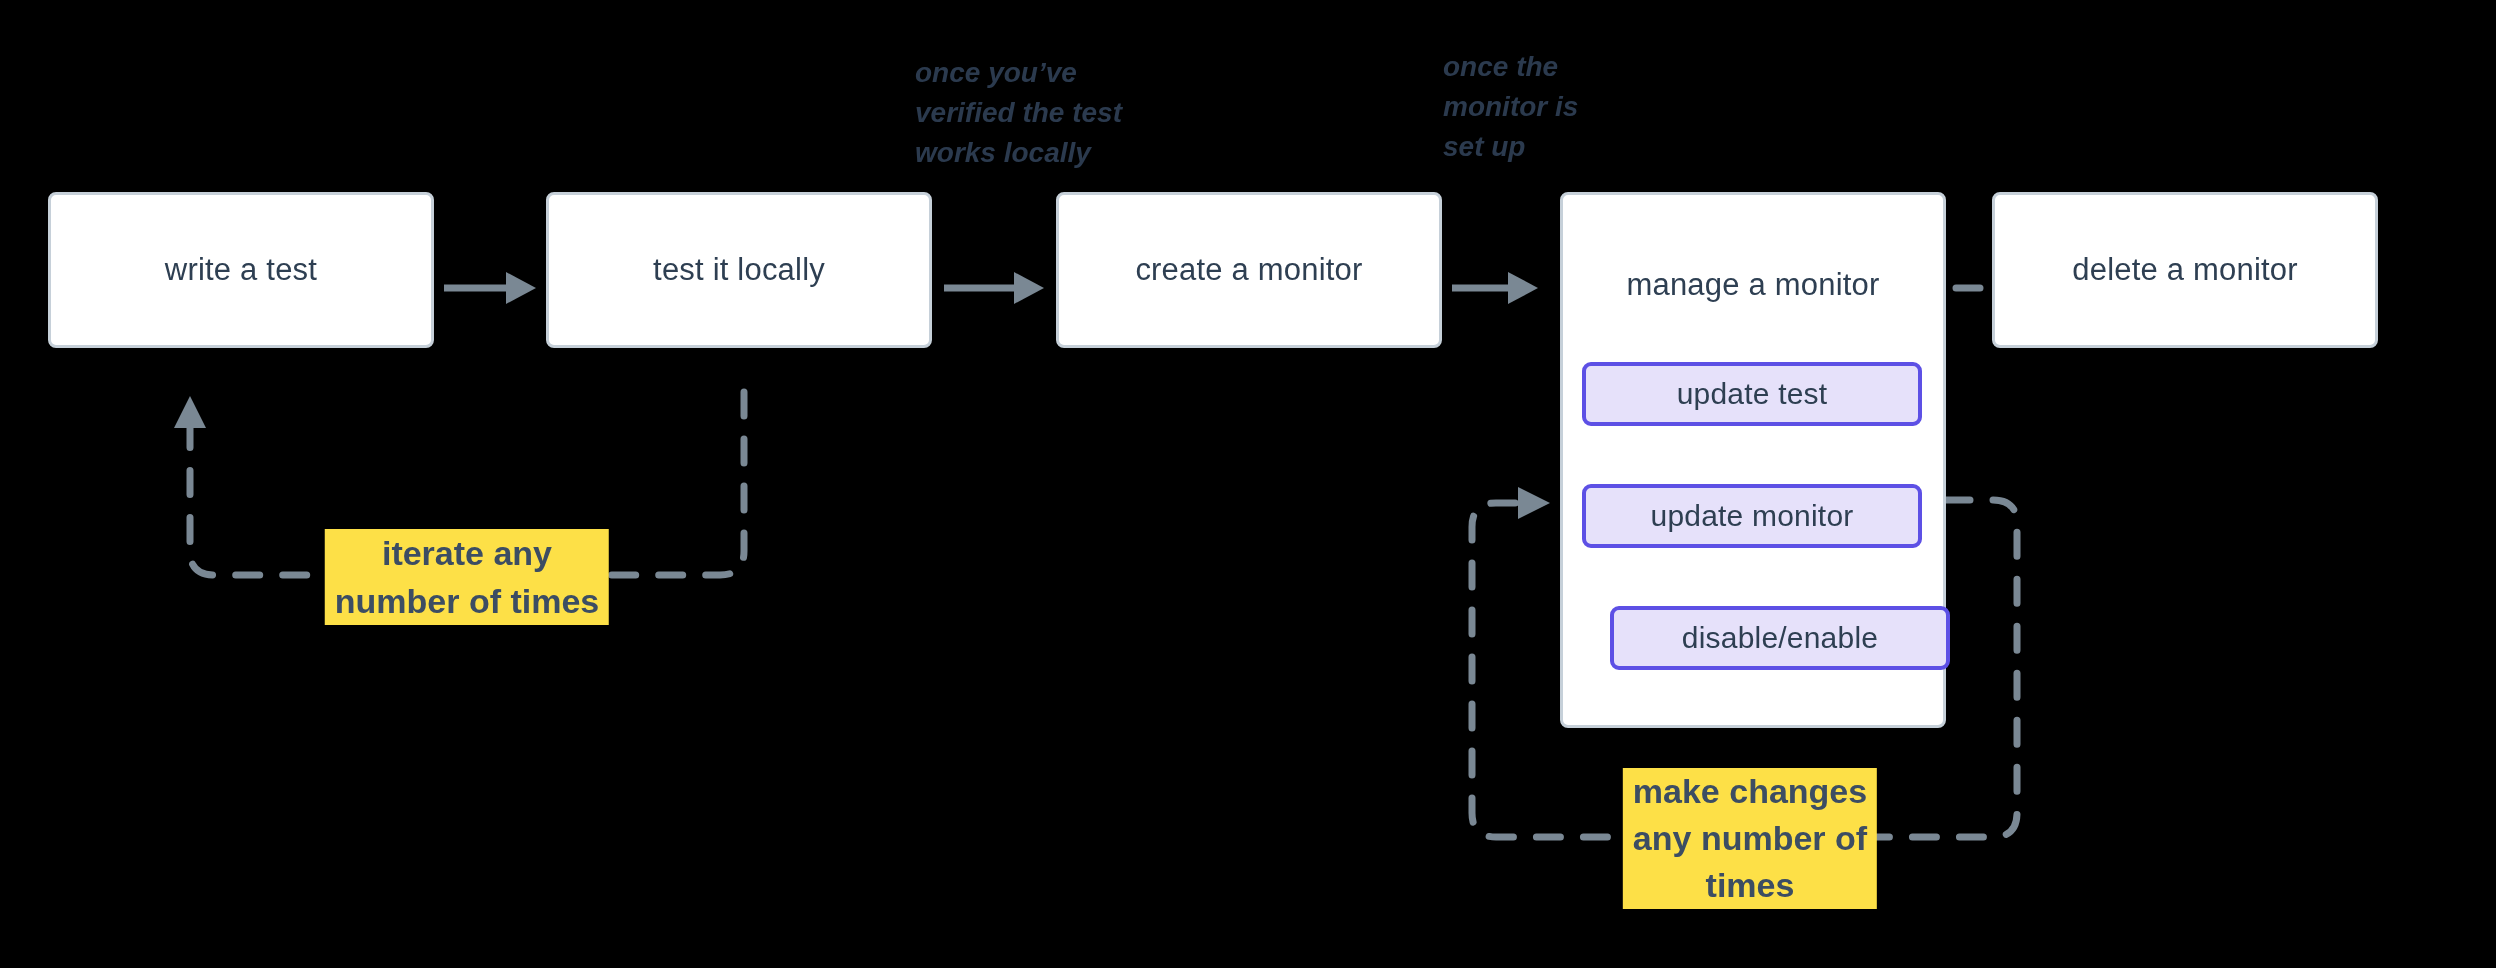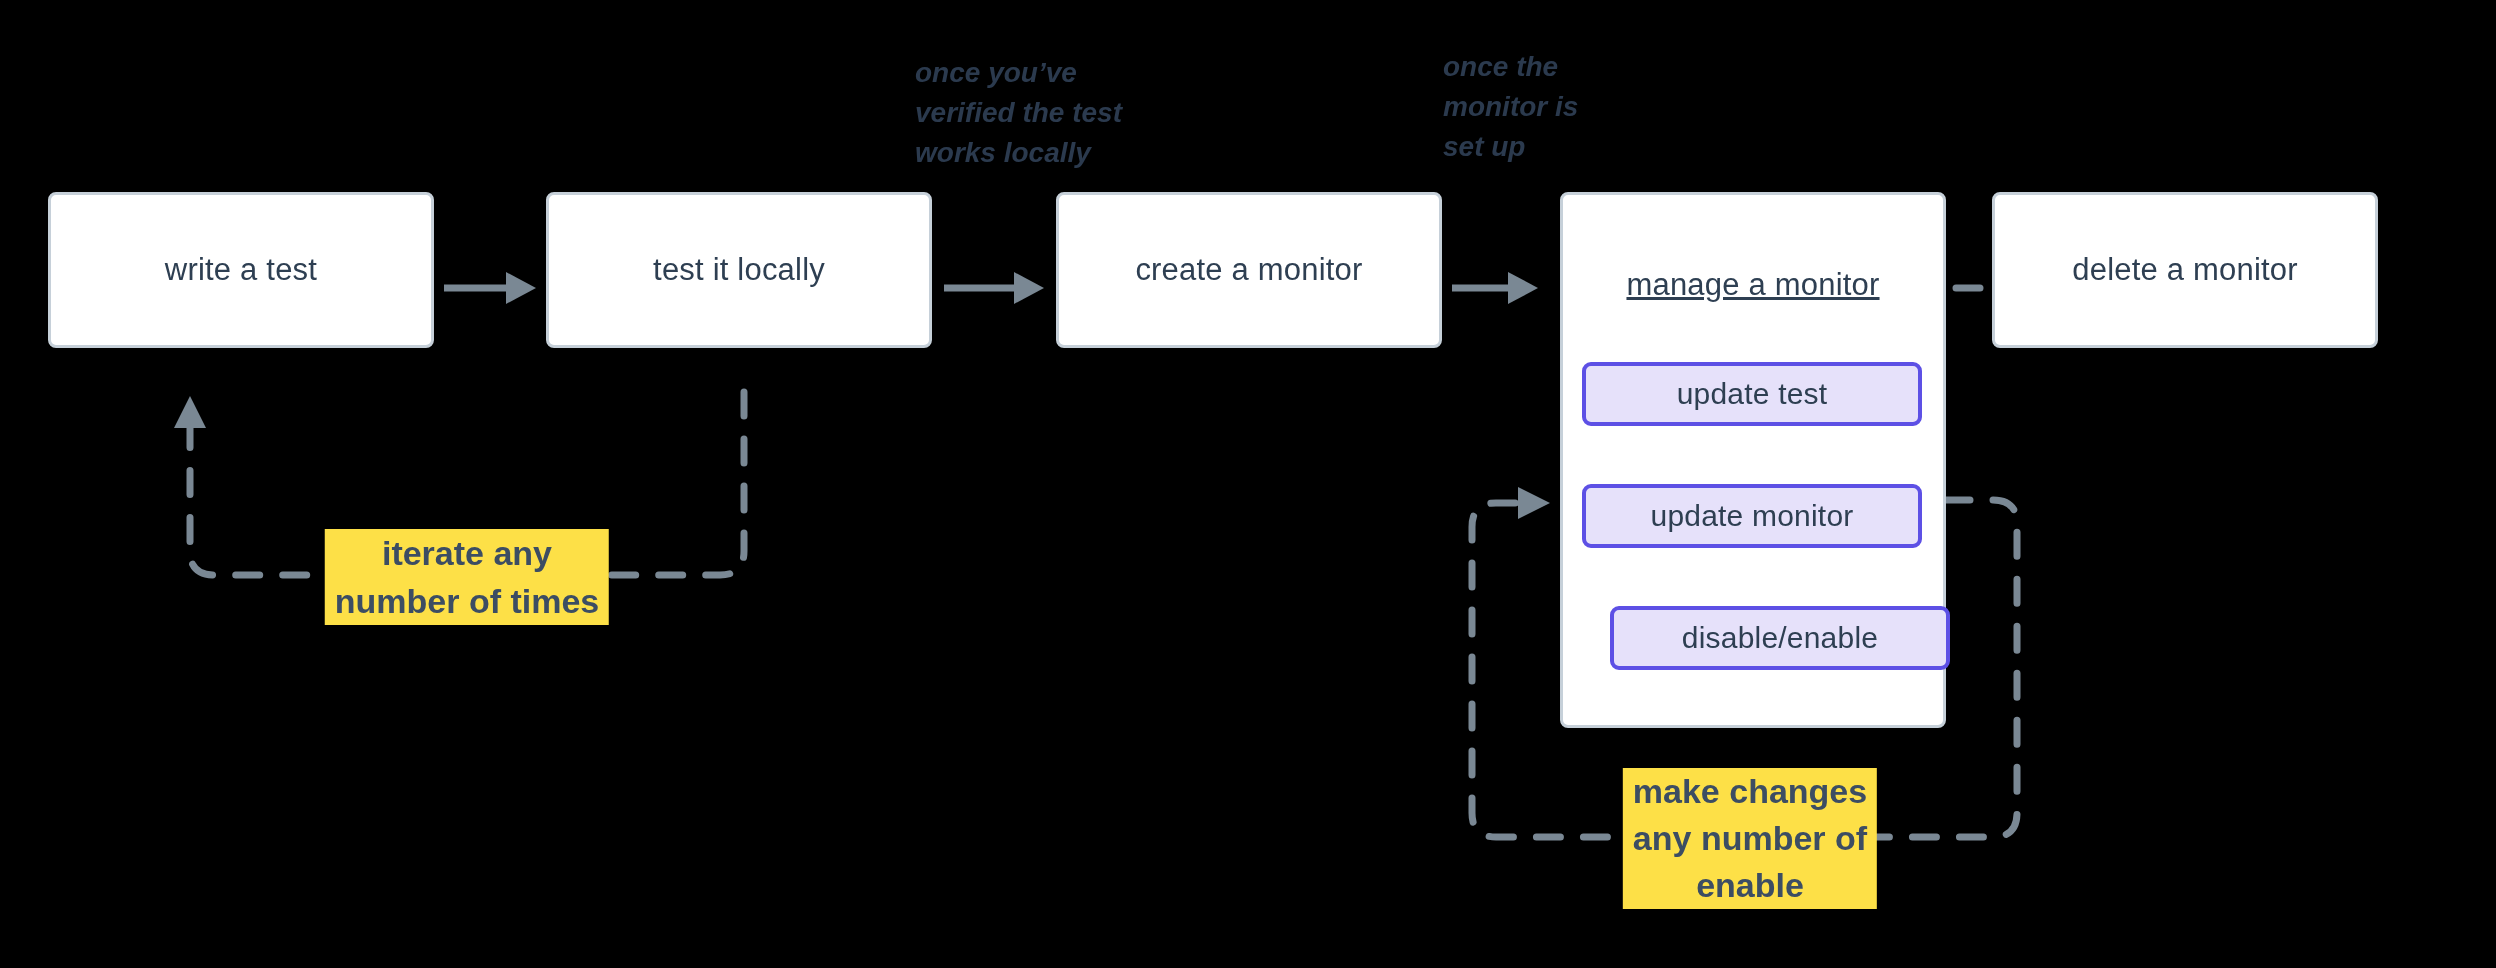--- a/index.html
+++ b/index.html
@@ -51,21 +51,20 @@
     height: 536px;
     display: block;
   }
   .manage-title {
     position: absolute;
     left: 0;
     top: 69px;
     width: 100%;
     text-align: center;
     line-height: 42px;
-    text-decoration: underline;
   }
   .sub-button {
     position: absolute;
     left: 19px;
     width: 340px;
     height: 64px;
     box-sizing: border-box;
     background: #e6e1fa;
     border: 4px solid #5d50e5;
     border-radius: 9px;
@@ -180,16 +179,16 @@
   </div>
 
   <div class="loop-label loop-label-iterate">
     <div>iterate any</div>
     <div>number of times</div>
   </div>
 
   <div class="loop-label loop-label-changes">
     <div>make changes</div>
     <div>any number of</div>
-    <div>enable</div>
+    <div>times</div>
   </div>
 
 </div>
 
 </body></html>

